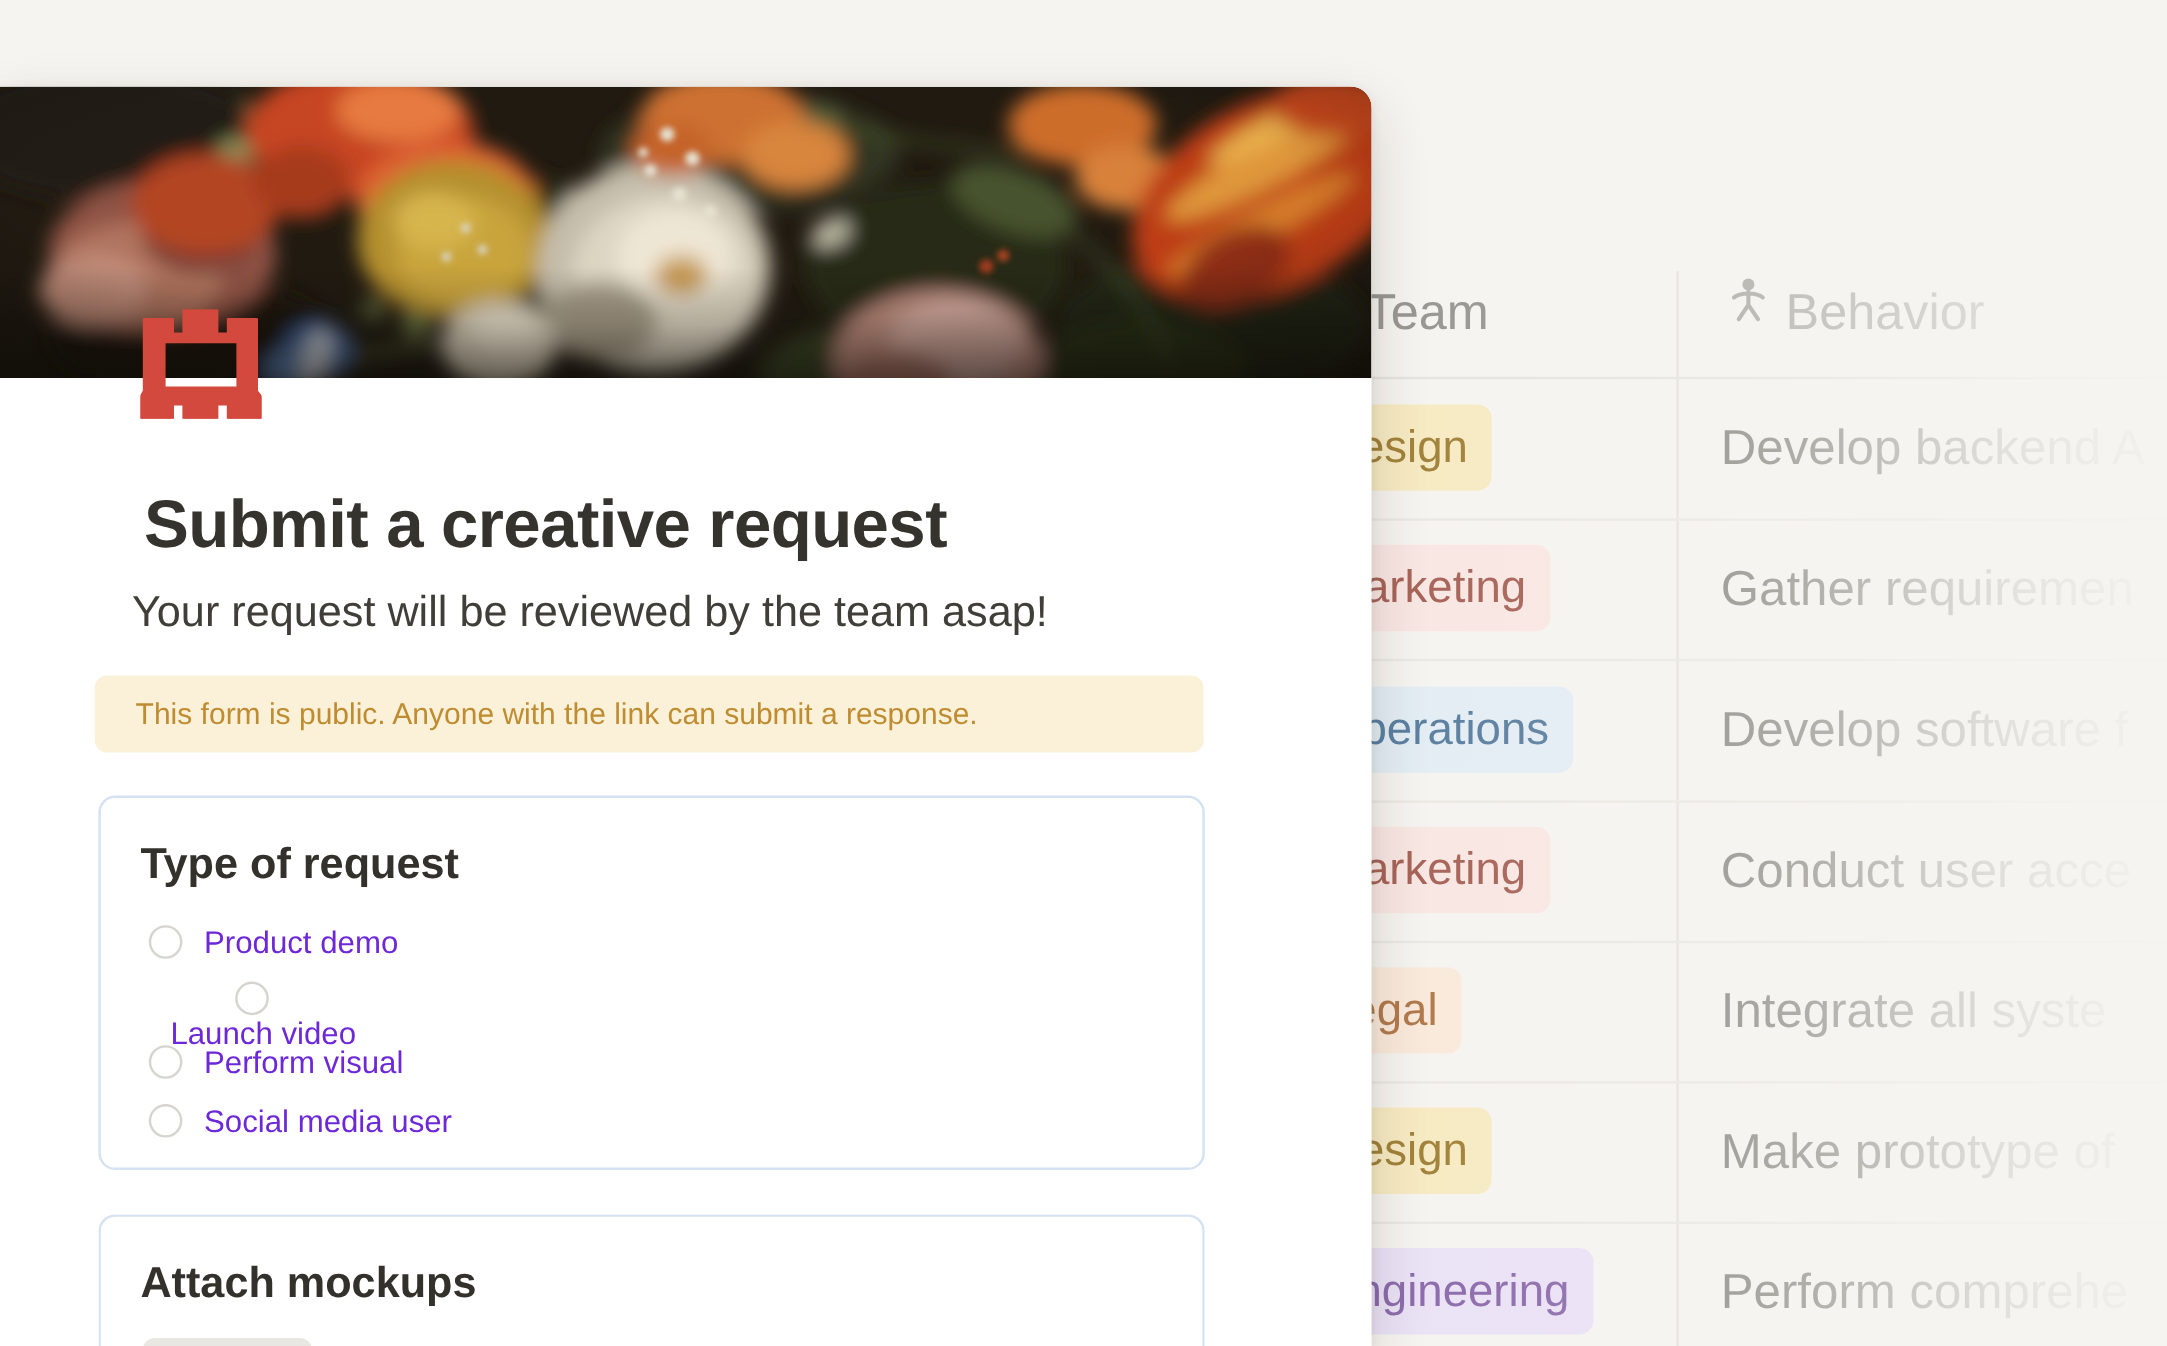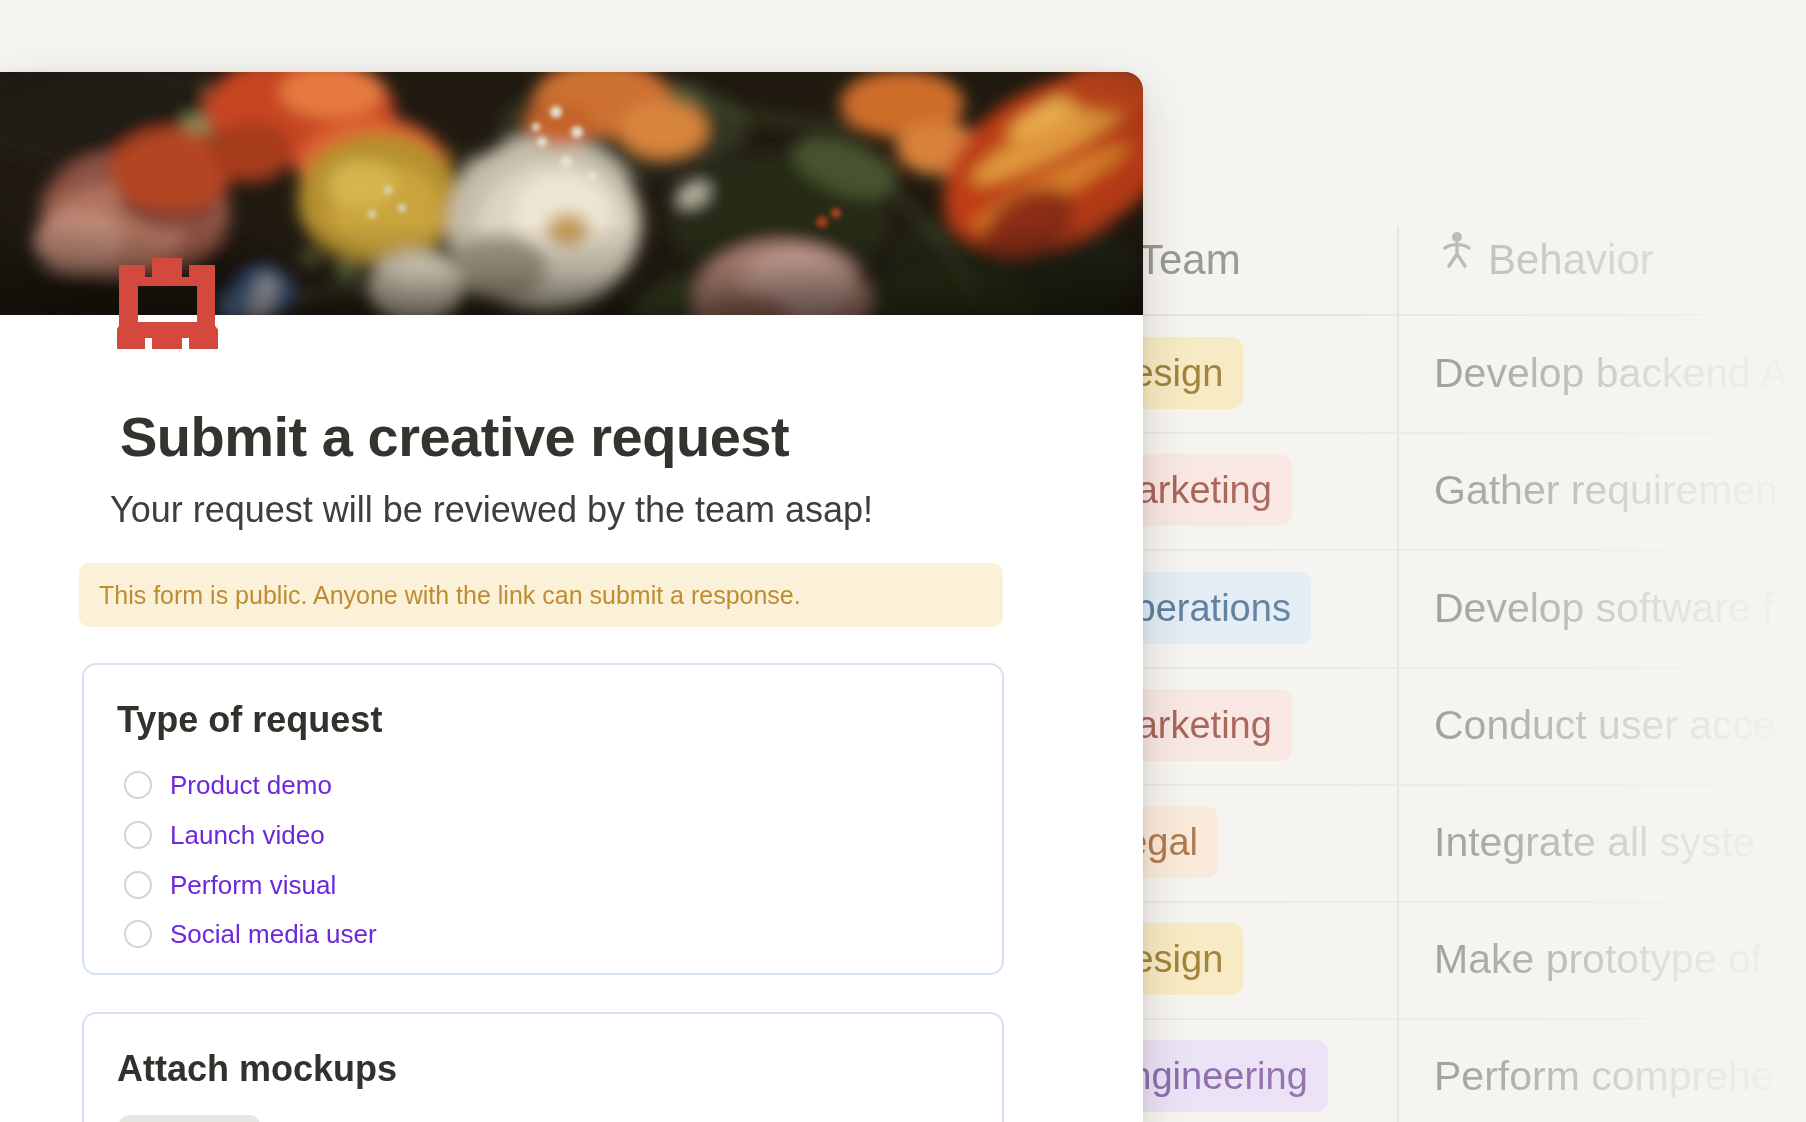--- a/index.html
+++ b/index.html
@@ -44,39 +44,39 @@
   }
   .cover{position:absolute;left:0;top:0;width:1143px;height:243px;overflow:hidden;border-radius:0 18px 0 0;}
   .logo{position:absolute;left:117px;top:186px;width:101px;height:91px;z-index:3;}
   .form-title{
     position:absolute;left:108px;top:322px;font-size:56px;line-height:62px;
     font-weight:700;color:#35332e;letter-spacing:-0.5px;white-space:nowrap;
   }
   .form-subtitle{position:absolute;left:110px;top:421px;font-size:36px;line-height:34px;color:#403e39;white-space:nowrap;}
   .banner{
     position:absolute;left:79px;top:491px;width:924px;height:64px;border-radius:10px;
-    background:#faf1d8;display:flex;align-items:center;box-sizing:border-box;padding-left:20px;
+    background:#faf1d8;display:flex;align-items:center;box-sizing:border-box;padding-left:34px;
   }
   .banner span{font-size:25px;color:#bf8c32;white-space:nowrap;}
   .qcard{
     position:absolute;left:82px;width:922px;background:#fff;
     border:2px solid #d4e2f1;border-radius:14px;box-sizing:border-box;
   }
   .qcard.card1{top:591px;height:312px;}
   .qcard.card2{top:940px;height:200px;border-bottom:none;border-radius:14px 14px 0 0;}
   .qheading{position:absolute;left:33px;font-size:36px;line-height:42px;font-weight:700;color:#33312c;white-space:nowrap;}
   .card1 .qheading{top:34px;}
   .card2 .qheading{top:34px;}
   .option{position:absolute;left:40px;height:34px;display:flex;align-items:center;}
   .option .radio{
     width:28px;height:28px;border-radius:50%;border:2px solid #d6d4cf;
     box-sizing:border-box;background:#fff;flex:0 0 auto;
   }
   .option .olabel{margin-left:18px;font-size:26px;color:#6d28d9;white-space:nowrap;}
-  .opt0{top:103px;} .opt1{top:153px;} .opt2{top:203px;} .opt3{top:252px;}
+  .opt0{top:103px;} .opt1{top:153px;flex-direction:column;} .opt2{top:203px;} .opt3{top:252px;}
   .upload-btn{position:absolute;left:35px;top:101px;width:141px;height:48px;border-radius:10px;background:#e9e7e2;}
 </style>
 </head>
 <body>
 
 <div class="table-layer">
   <div class="col-divider"></div>
 
   <div class="th-team">Team</div>
   <svg class="th-icon" viewBox="0 0 30 38">

